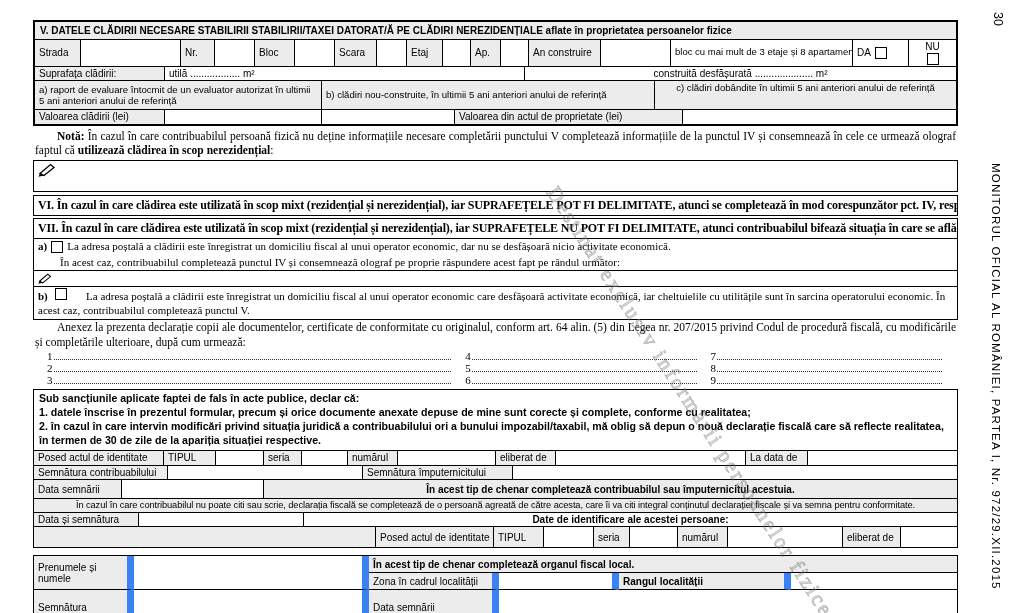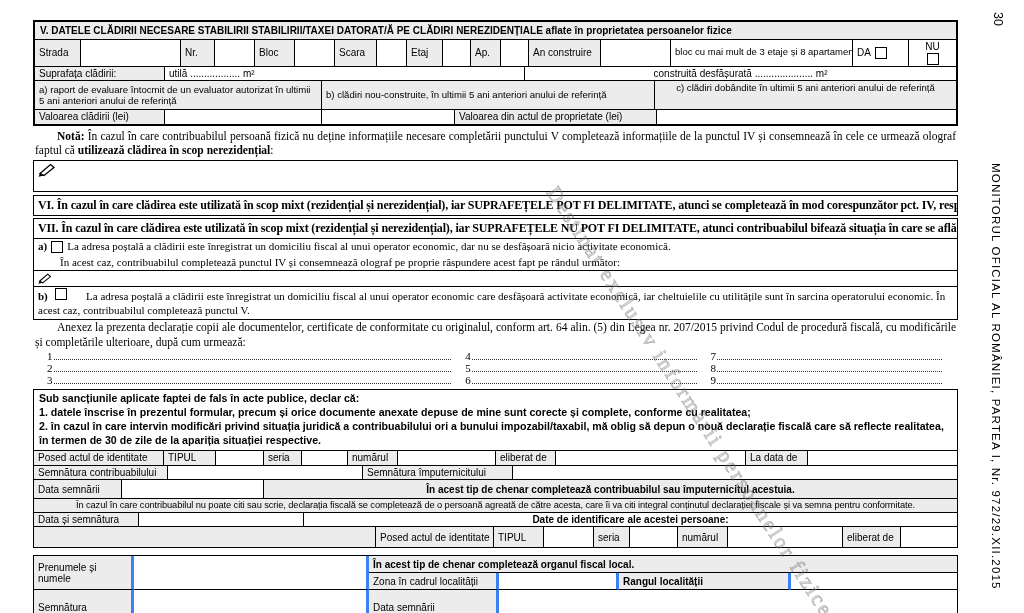--- a/index.html
+++ b/index.html
@@ -48,21 +48,21 @@
   .anxitem{display:flex;align-items:flex-end;}
   .anxitem .dots{flex:1 1 auto;border-bottom:1.2px dotted #333;margin:0 14px 2px 1px;}
   .anx1{width:46%;}.anx2{width:27%;}.anx3{width:27%;}
 
   
   .decl{padding:2px 5px;font-size:10.6px;font-weight:bold;line-height:1.32;}
   .centertxt{justify-content:center;text-align:center;}
 
   
   .tbl3{border:1.5px solid #000;display:grid;grid-template-columns:100px 235px 130px 120px 172px 1fr;grid-template-rows:17px 17px 34px;}
-  .g{border-right:3px solid #3b82f6;border-bottom:1px solid #000;padding:1px 4px;font-size:10px;display:flex;align-items:center;box-sizing:border-box;}
+  .g{border-right:7px solid #3b82f6;border-bottom:1px solid #000;padding:1px 4px;font-size:10px;display:flex;align-items:center;box-sizing:border-box;}
   .g.norb{border-right:none;}
   .g.nobb{border-bottom:none;}
 
   
   .pageno{position:absolute;left:991px;top:12px;writing-mode:vertical-rl;font-size:12.5px;}
   .edition{position:absolute;left:990px;top:163px;writing-mode:vertical-rl;font-size:11.5px;letter-spacing:1.2px;}
 
   
   .watermark{
     position:absolute;left:562px;top:182px;width:640px;
@@ -116,21 +116,21 @@
     <div class="row" style="min-height:28px">
       <div class="cell lbl" style="width:287px;font-size:9.6px">a) raport de evaluare întocmit de un evaluator autorizat în ultimii 5 ani anteriori anului de referință</div>
       <div class="cell lbl" style="width:333px;font-size:9.6px">b) clădiri nou-construite, în ultimii 5 ani anteriori anului de referință</div>
       <div class="cell lbl grow" style="font-size:9.6px">c) clădiri dobândite în ultimii 5 ani anteriori anului de referință</div>
     </div>
 
     <div class="row">
       <div class="cell lbl" style="width:130px">Valoarea clădirii (lei)</div>
       <div class="cell inp" style="width:157px"></div>
       <div class="cell inp" style="width:133px"></div>
-      <div class="cell lbl" style="width:202px">Valoarea din actul de proprietate (lei)</div>
+      <div class="cell lbl" style="width:228px">Valoarea din actul de proprietate (lei)</div>
       <div class="cell inp grow"></div>
     </div>
 
   </div>
 
   <p class="para"><span class="indent"></span><span class="b">Notă:</span><span> În cazul în care contribuabilul persoană fizică nu deține informațiile necesare completării punctului V completează informațiile de la punctul IV și consemnează în cele ce urmează olograf faptul că </span><span class="b">utilizează clădirea în scop nerezidențial</span><span>:</span></p>
 
   <div class="writebox">
     <svg class="penicon" width="20" height="14" viewBox="0 0 20 14">
       <path d="M3 10.5 L13.5 1.5 L17 4.5 L7 12.5 Z" fill="#fff" stroke="#000" stroke-width="1.3"></path>

